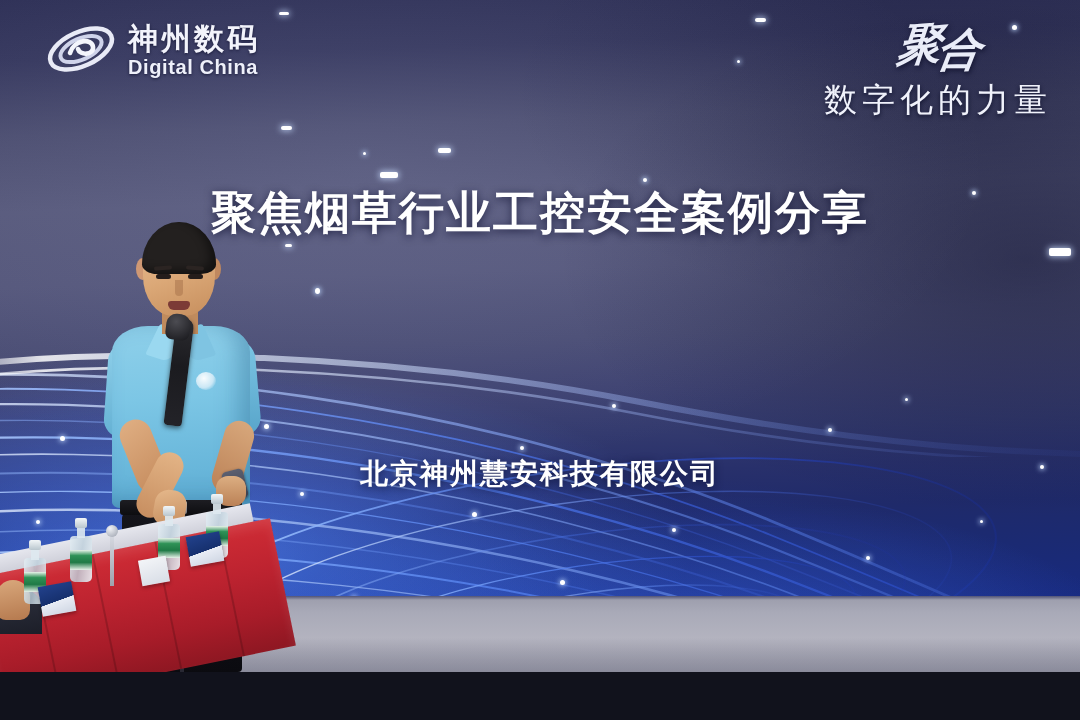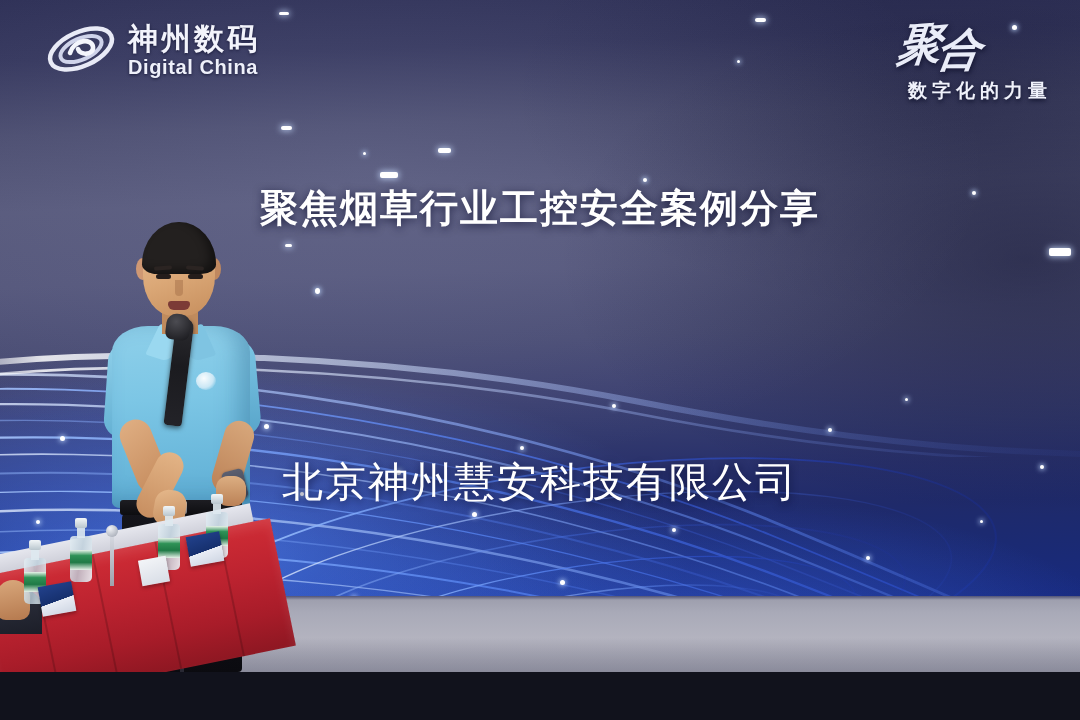--- a/index.html
+++ b/index.html
@@ -153,36 +153,36 @@
     transform: skewX(-9deg) rotate(-4deg);
     text-shadow: 1px 2px 5px rgba(8,10,35,0.75);
     white-space: nowrap;
   }
   .logo-theme .calli-txt .c2 {
     display: inline-block;
     transform: translateY(8px) rotate(3deg);
     letter-spacing: 0;
   }
   .logo-theme .sub {
-    font-size: 19px;
-    font-weight: 700;
+    font-size: 33px;
+    font-weight: 400;
     letter-spacing: 5px;
     color: #f0f2fb;
     text-shadow: 0 2px 4px rgba(8,10,35,0.8);
     margin-top: -4px;
     white-space: nowrap;
   }
 
   
   .slide-title {
     position: absolute;
     left: 0; right: 0;
     top: 183px;
     text-align: center;
-    font-size: 38px;
+    font-size: 45px;
     font-weight: 700;
     letter-spacing: 2px;
     color: #ffffff;
     text-shadow: 0 2px 8px rgba(12,14,45,0.75);
     white-space: nowrap;
   }
   .slide-date {
     position: absolute;
     left: 0; right: 0;
     top: 350px;
@@ -191,22 +191,22 @@
     font-weight: 700;
     letter-spacing: 1px;
     color: #ffffff;
     text-shadow: 0 2px 7px rgba(12,14,45,0.7);
   }
   .slide-org {
     position: absolute;
     left: 0; right: 0;
     top: 455px;
     text-align: center;
-    font-size: 41px;
-    font-weight: 400;
+    font-size: 28px;
+    font-weight: 700;
     letter-spacing: 2px;
     color: #ffffff;
     text-shadow: 0 2px 9px rgba(10,14,50,0.8);
   }
 
   
   .floor {
     position: absolute;
     left: 0; bottom: 0;
     width: 1080px;

